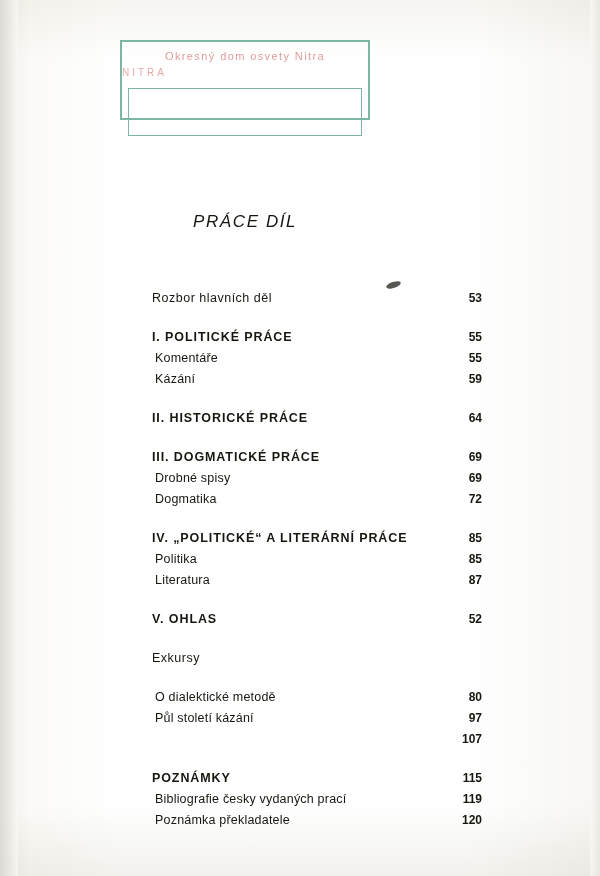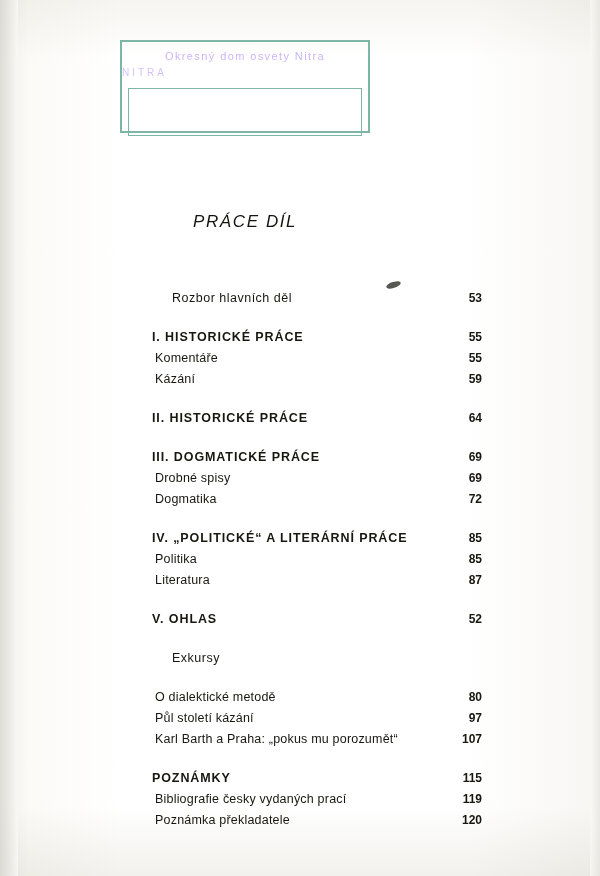--- a/index.html
+++ b/index.html
@@ -44,23 +44,23 @@
     background: linear-gradient(to left, #e6e4df, #fbfaf8);
     opacity: .7;
   }
 
   
   .stamp {
     position: absolute;
     left: 120px;
     top: 40px;
     width: 250px;
-    height: 93px;
+    height: 80px;
     border: 2px solid #2e8b6f;
-    color: #8b5cf6;
+    color: #b91c1c;
     box-sizing: border-box;
     opacity: .62;
   }
   .stamp .inner-line {
     position: absolute;
     left: 6px;
     right: 6px;
     top: 46px;
     height: 48px;
     border: 1px solid #2e8b6f;
@@ -146,21 +146,20 @@
   .toc-row.level-0.spaced .lbl {
     letter-spacing: .9px;
   }
   .toc-row.level-1 .lbl {
     padding-left: 3px;
     font-weight: normal;
     letter-spacing: .2px;
   }
   .toc-row.plain .lbl {
     font-weight: normal;
-    margin-left: 20px;
   }
   .toc-row.gap-before {
     margin-top: 18px;
   }
 </style>
 </head>
 <body>
 
 <div class="page">
   <div class="scan-shade"></div>
@@ -176,21 +175,21 @@
   <div class="part-title">PRÁCE DÍL</div>
 
   <div class="speck"></div>
 
   <div class="toc" id="toc">
       <div class="toc-row level-0 plain">
         <span class="lbl">Rozbor hlavních děl</span>
         <span class="pg">53</span>
       </div>
       <div class="toc-row level-0 spaced gap-before">
-        <span class="lbl">I. HISTORICKÉ PRÁCE</span>
+        <span class="lbl">I. POLITICKÉ PRÁCE</span>
         <span class="pg">55</span>
       </div>
       <div class="toc-row level-1">
         <span class="lbl">Komentáře</span>
         <span class="pg">55</span>
       </div>
       <div class="toc-row level-1">
         <span class="lbl">Kázání</span>
         <span class="pg">59</span>
       </div>
@@ -231,21 +230,20 @@
       </div>
       <div class="toc-row level-1 gap-before">
         <span class="lbl">O dialektické metodě</span>
         <span class="pg">80</span>
       </div>
       <div class="toc-row level-1">
         <span class="lbl">Půl století kázání</span>
         <span class="pg">97</span>
       </div>
       <div class="toc-row level-1">
-        <span class="lbl">Karl Barth a Praha: „pokus mu porozumět“</span>
         <span class="pg">107</span>
       </div>
       <div class="toc-row level-0 spaced gap-before">
         <span class="lbl">POZNÁMKY</span>
         <span class="pg">115</span>
       </div>
       <div class="toc-row level-1">
         <span class="lbl">Bibliografie česky vydaných prací</span>
         <span class="pg">119</span>
       </div>

